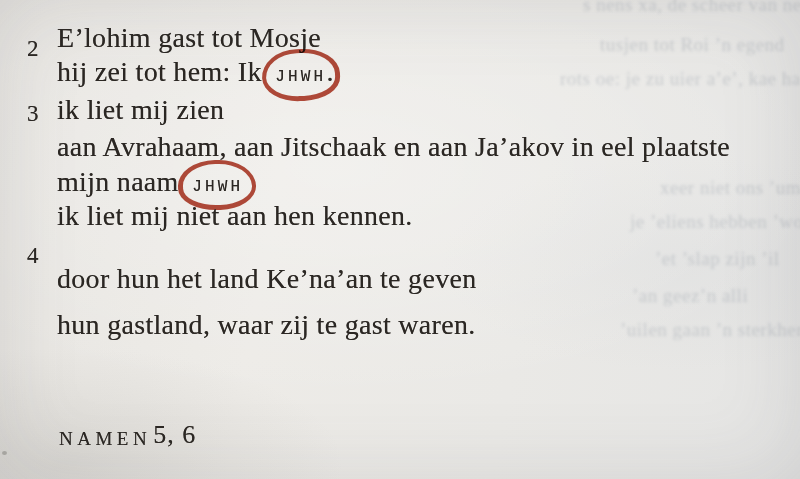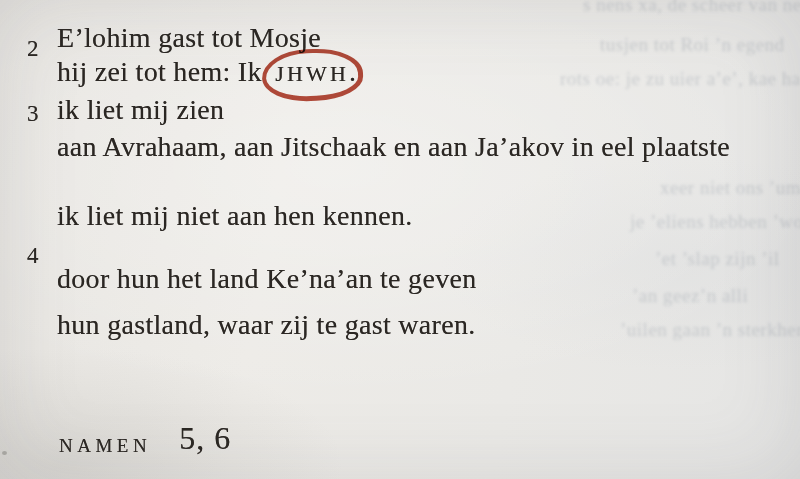--- a/index.html
+++ b/index.html
@@ -26,21 +26,21 @@
   .l1{top:24px} .l2{top:58px} .l3{top:96px} .l4{top:133px} .l5{top:168px}
   .l6{top:202px} .l7{top:241px} .l8{top:265px} .l9{top:311px}
 
   .vnum {
     position:absolute; left:27px; font-size:23px; line-height:1;
     color:#2b2723; text-shadow:0 0 .6px rgba(43,39,35,.6);
   }
   .n2{top:37px} .n3{top:102px} .n4{top:244px}
 
   
-  .tetra { font-size:22px; letter-spacing:3.2px; }
+  .tetra { font-size:16px; letter-spacing:3.2px;font-family:Liberation Mono, monospace; }
 
   
   .circled { position:relative; display:inline-block; margin-left:.48em; }
   .circled::before {
     content:""; position:absolute; pointer-events:none;
     border:4.5px solid #b23e2b; opacity:.92; mix-blend-mode:multiply;
   }
   .circled.c1::before {
     inset:-9px -14px -15px -13px;
     border-radius:48% 52% 50% 50% / 56% 52% 46% 50%;
@@ -51,21 +51,21 @@
     inset:-8px -13px -14px -14px;
     border-radius:50% 50% 48% 52% / 52% 56% 48% 46%;
     transform:rotate(-1.5deg);
     border-width:4px 4.5px 5.5px 5px;
   }
 
   
   .footer { position:absolute; left:59px; top:420px; display:flex; align-items:flex-end;
             color:#2b2723; text-shadow:0 0 .6px rgba(43,39,35,.6); }
   .footer .book { font-size:19px; letter-spacing:4.5px; }
-  .footer .ref  { font-size:32px; margin-left:28px; letter-spacing:1px; }
+  .footer .ref  { font-size:26px; margin-left:2px; letter-spacing:1px; }
 
   
   .ghost {
     position:absolute; white-space:nowrap;
     font-size:19px; line-height:1; letter-spacing:.5px;
     color:#9aa1aa; opacity:.42; filter:blur(1.6px);
   }
   .g0{left:583px; top:-5px}
   .g1{left:600px; top:35px}
   .g2{left:560px; top:69px}
@@ -96,20 +96,23 @@
   <div class="vnum n3">3</div>
   <div class="vnum n4">4</div>
 
   <div class="line l1">E’lohim gast tot Mosje</div>
   <div class="line l2">
     <span>hij zei tot hem: Ik</span><span class="circled c1"><span class="tetra">JHWH</span></span><span>.</span>
   </div>
 
   <div class="line l3">ik liet mij zien</div>
   <div class="line l4">aan Avrahaam, aan Jitschaak en aan Ja’akov in eel plaatste</div>
+  <div class="line l5">
+    <span>mijn naam</span><span class="circled c2"><span class="tetra">JHWH</span></span>
+  </div>
   <div class="line l6">ik liet mij niet aan hen kennen.</div>
 
   <div class="line l8">door hun het land Ke’na’an te geven</div>
   <div class="line l9">hun gastland, waar zij te gast waren.</div>
 
   <div class="footer">
     <span class="book">NAMEN</span>
     <span class="ref">5, 6</span>
   </div>
 

